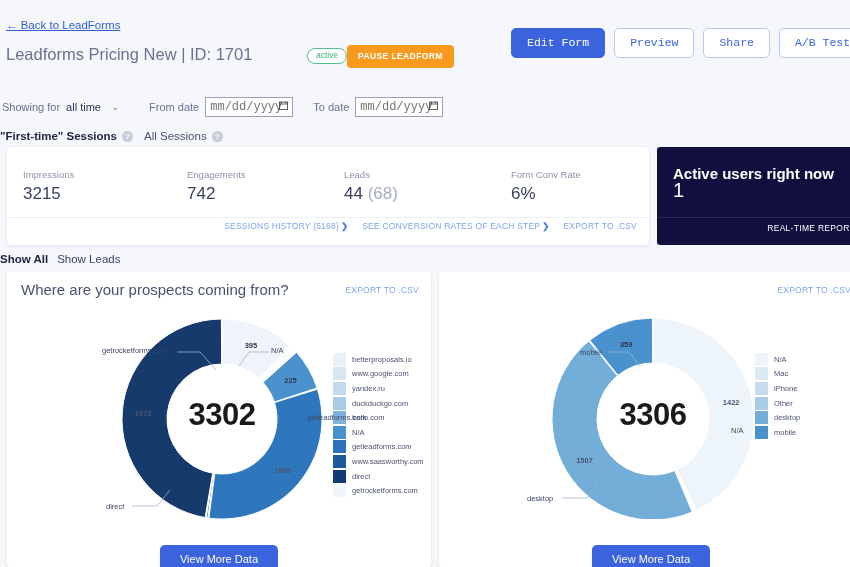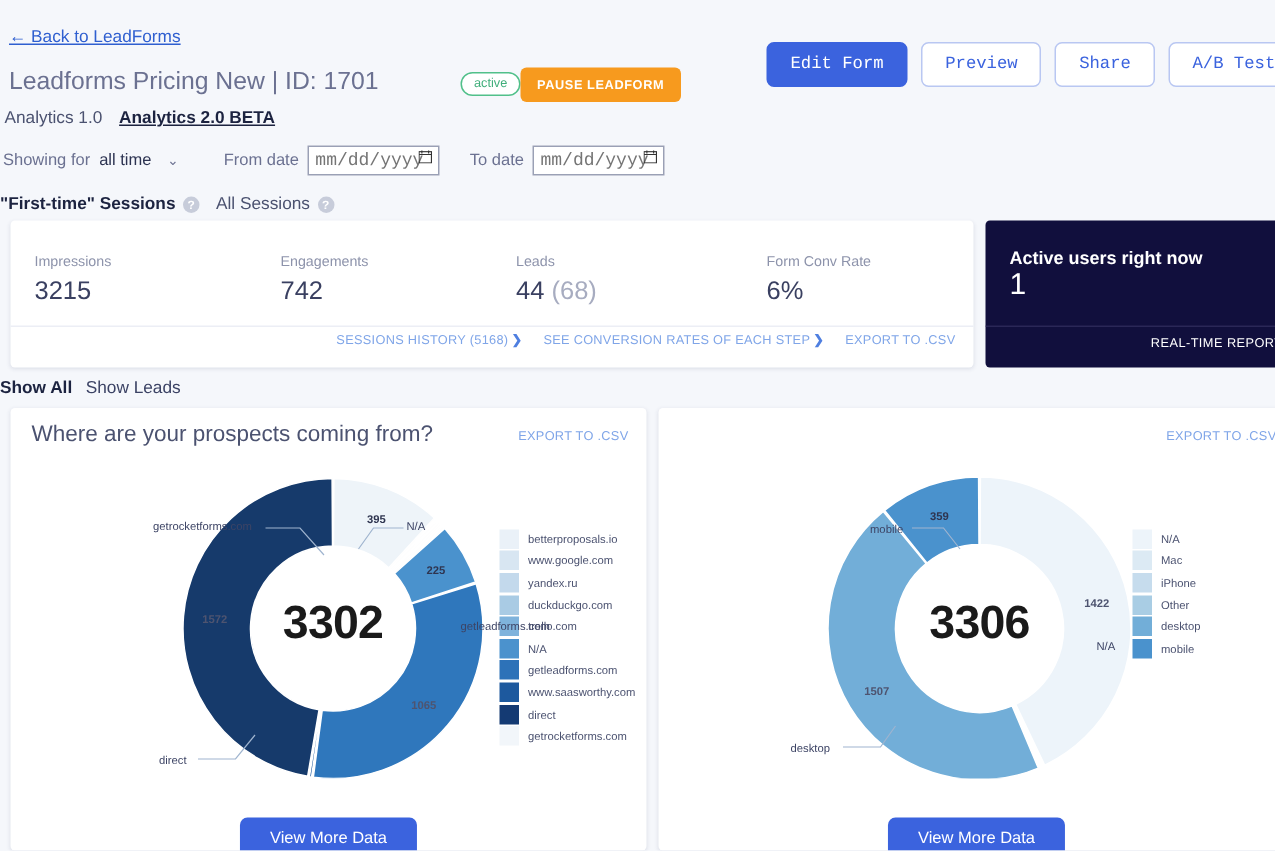--- a/index.html
+++ b/index.html
@@ -92,21 +92,21 @@
     font-size:8.5px;color:#7fa5e8;letter-spacing:.2px;
   }
   .card-links span{cursor:pointer;white-space:nowrap;}
   .chev{color:#4f7fe0;font-weight:bold;margin-left:2px;}
 
   
   .rt-card{
     position:absolute;left:657px;top:147px;width:205px;height:98px;
     background:#110f3d;border-radius:3px;color:#fff;overflow:hidden;
   }
-  .rt-label{position:absolute;left:16px;top:18px;font-size:12px;font-weight:bold;}
+  .rt-label{position:absolute;left:16px;top:18px;font-size:15px;font-weight:bold;}
   .rt-value{position:absolute;left:16px;top:32px;font-size:20px;font-weight:300;}
   .rt-div{position:absolute;left:0;right:0;top:70px;height:1px;background:#2a2757;}
   .rt-link{position:absolute;right:7px;top:76px;font-size:8.5px;letter-spacing:.3px;cursor:pointer;}
 
   
   .show-tabs{position:absolute;left:0px;top:253px;display:flex;gap:9px;font-size:11.5px;}
   .show-tab{cursor:pointer;color:#3b4264;}
   .show-tab.active{font-weight:bold;color:#1c2340;}
 
   
@@ -146,24 +146,20 @@
     <button class="pause-btn">PAUSE LEADFORM</button>
   </div>
 
   <div class="hdr-btns">
     <button class="btn btn-primary">Edit Form</button>
     <button class="btn btn-outline">Preview</button>
     <button class="btn btn-outline">Share</button>
     <button class="btn btn-outline">A/B Test</button>
   </div>
 
-  <div class="an-tabs">
-    <span class="an-tab">Analytics 1.0</span>
-    <span class="an-tab active">Analytics 2.0 BETA</span>
-  </div>
 
   <div class="filters">
     <span class="f-label">Showing for</span>
     <span class="sel-wrap">
       <select class="sel">
         <option>all time</option>
       </select>
       <span class="sel-arrow">⌄</span>
     </span>
     <span class="f-label">From date</span>

